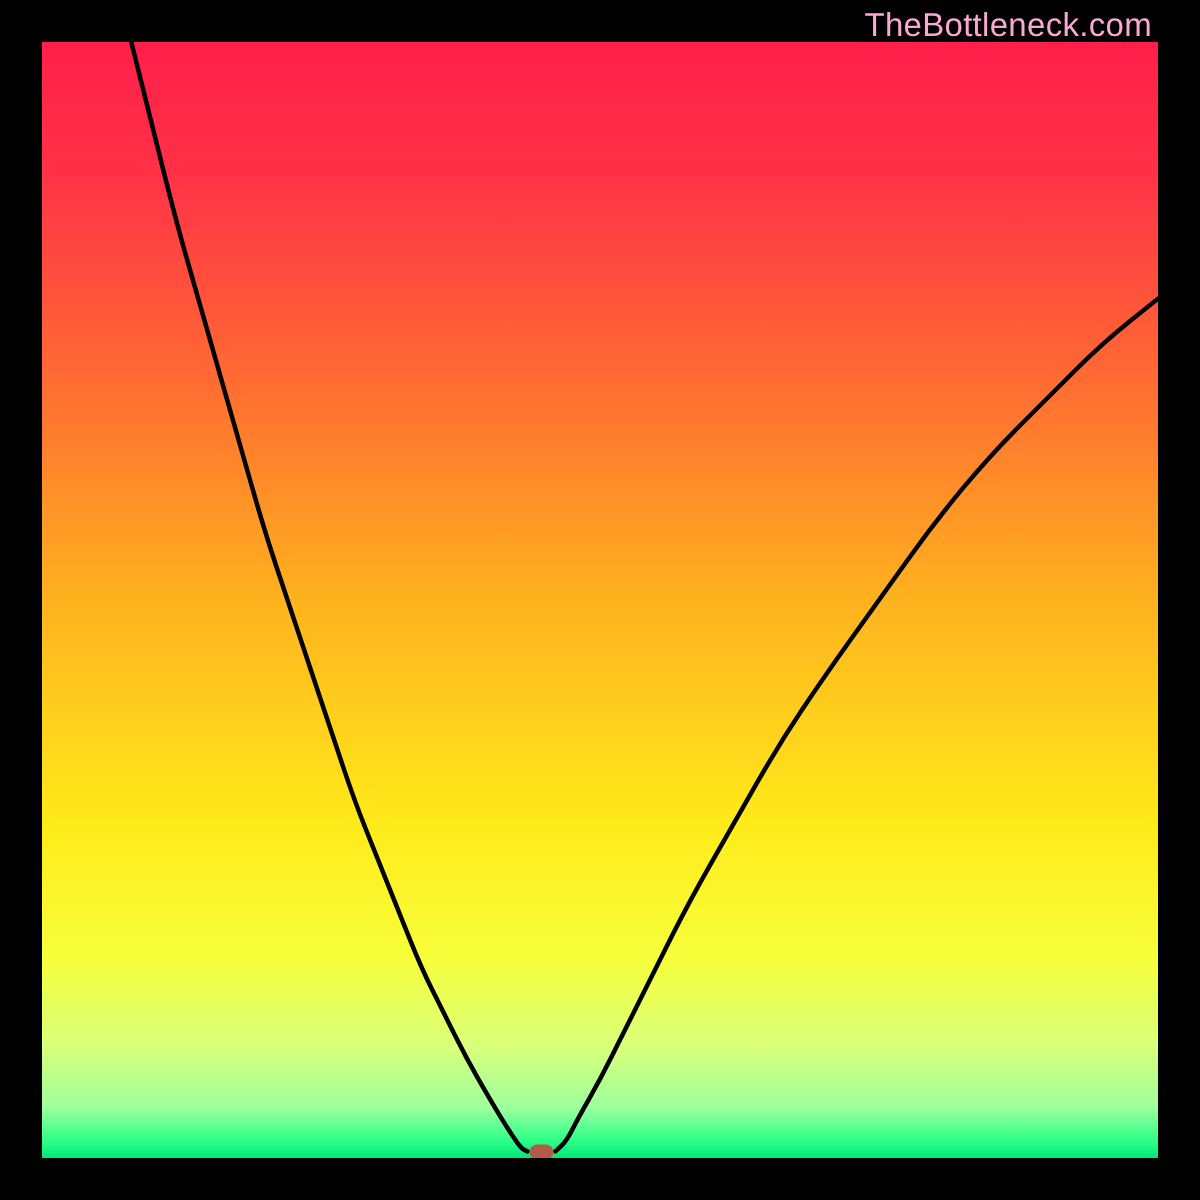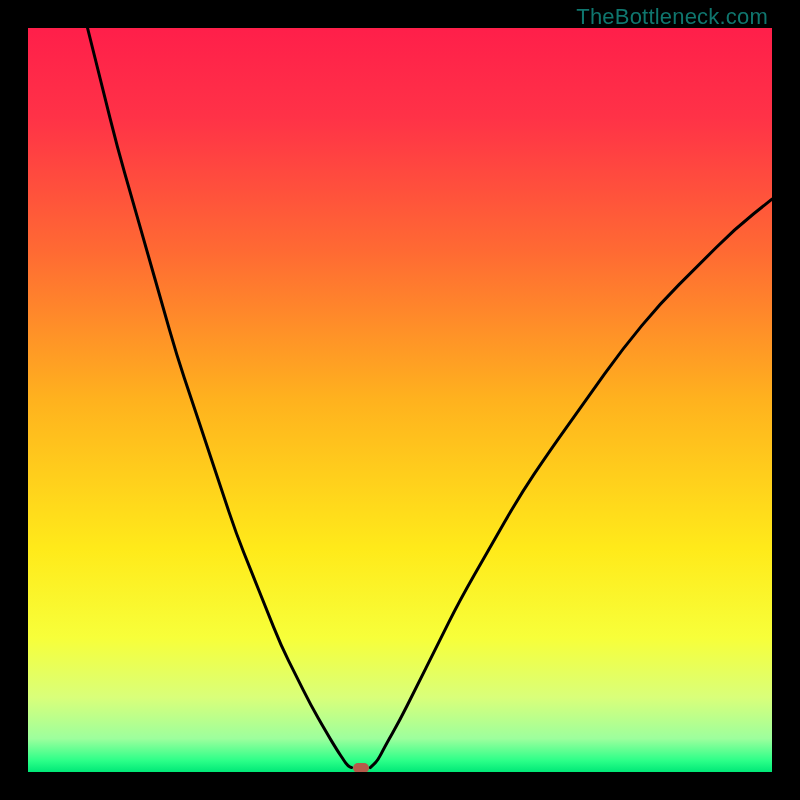--- a/index.html
+++ b/index.html
@@ -30,21 +30,21 @@
     position: absolute;
     left: 0;
     top: 0;
     width: 100%;
     height: 100%;
   }
   .watermark {
     position: absolute;
     top: 4px;
     right: 32px;
-    color: #0f766e;
+    color: #f9a8d4;
     font-size: 22px;
     font-weight: 500;
     letter-spacing: 0.2px;
   }
   .marker {
     position: absolute;
     width: 16px;
     height: 10px;
     border-radius: 5px;
     transform: translate(-50%, -50%);

